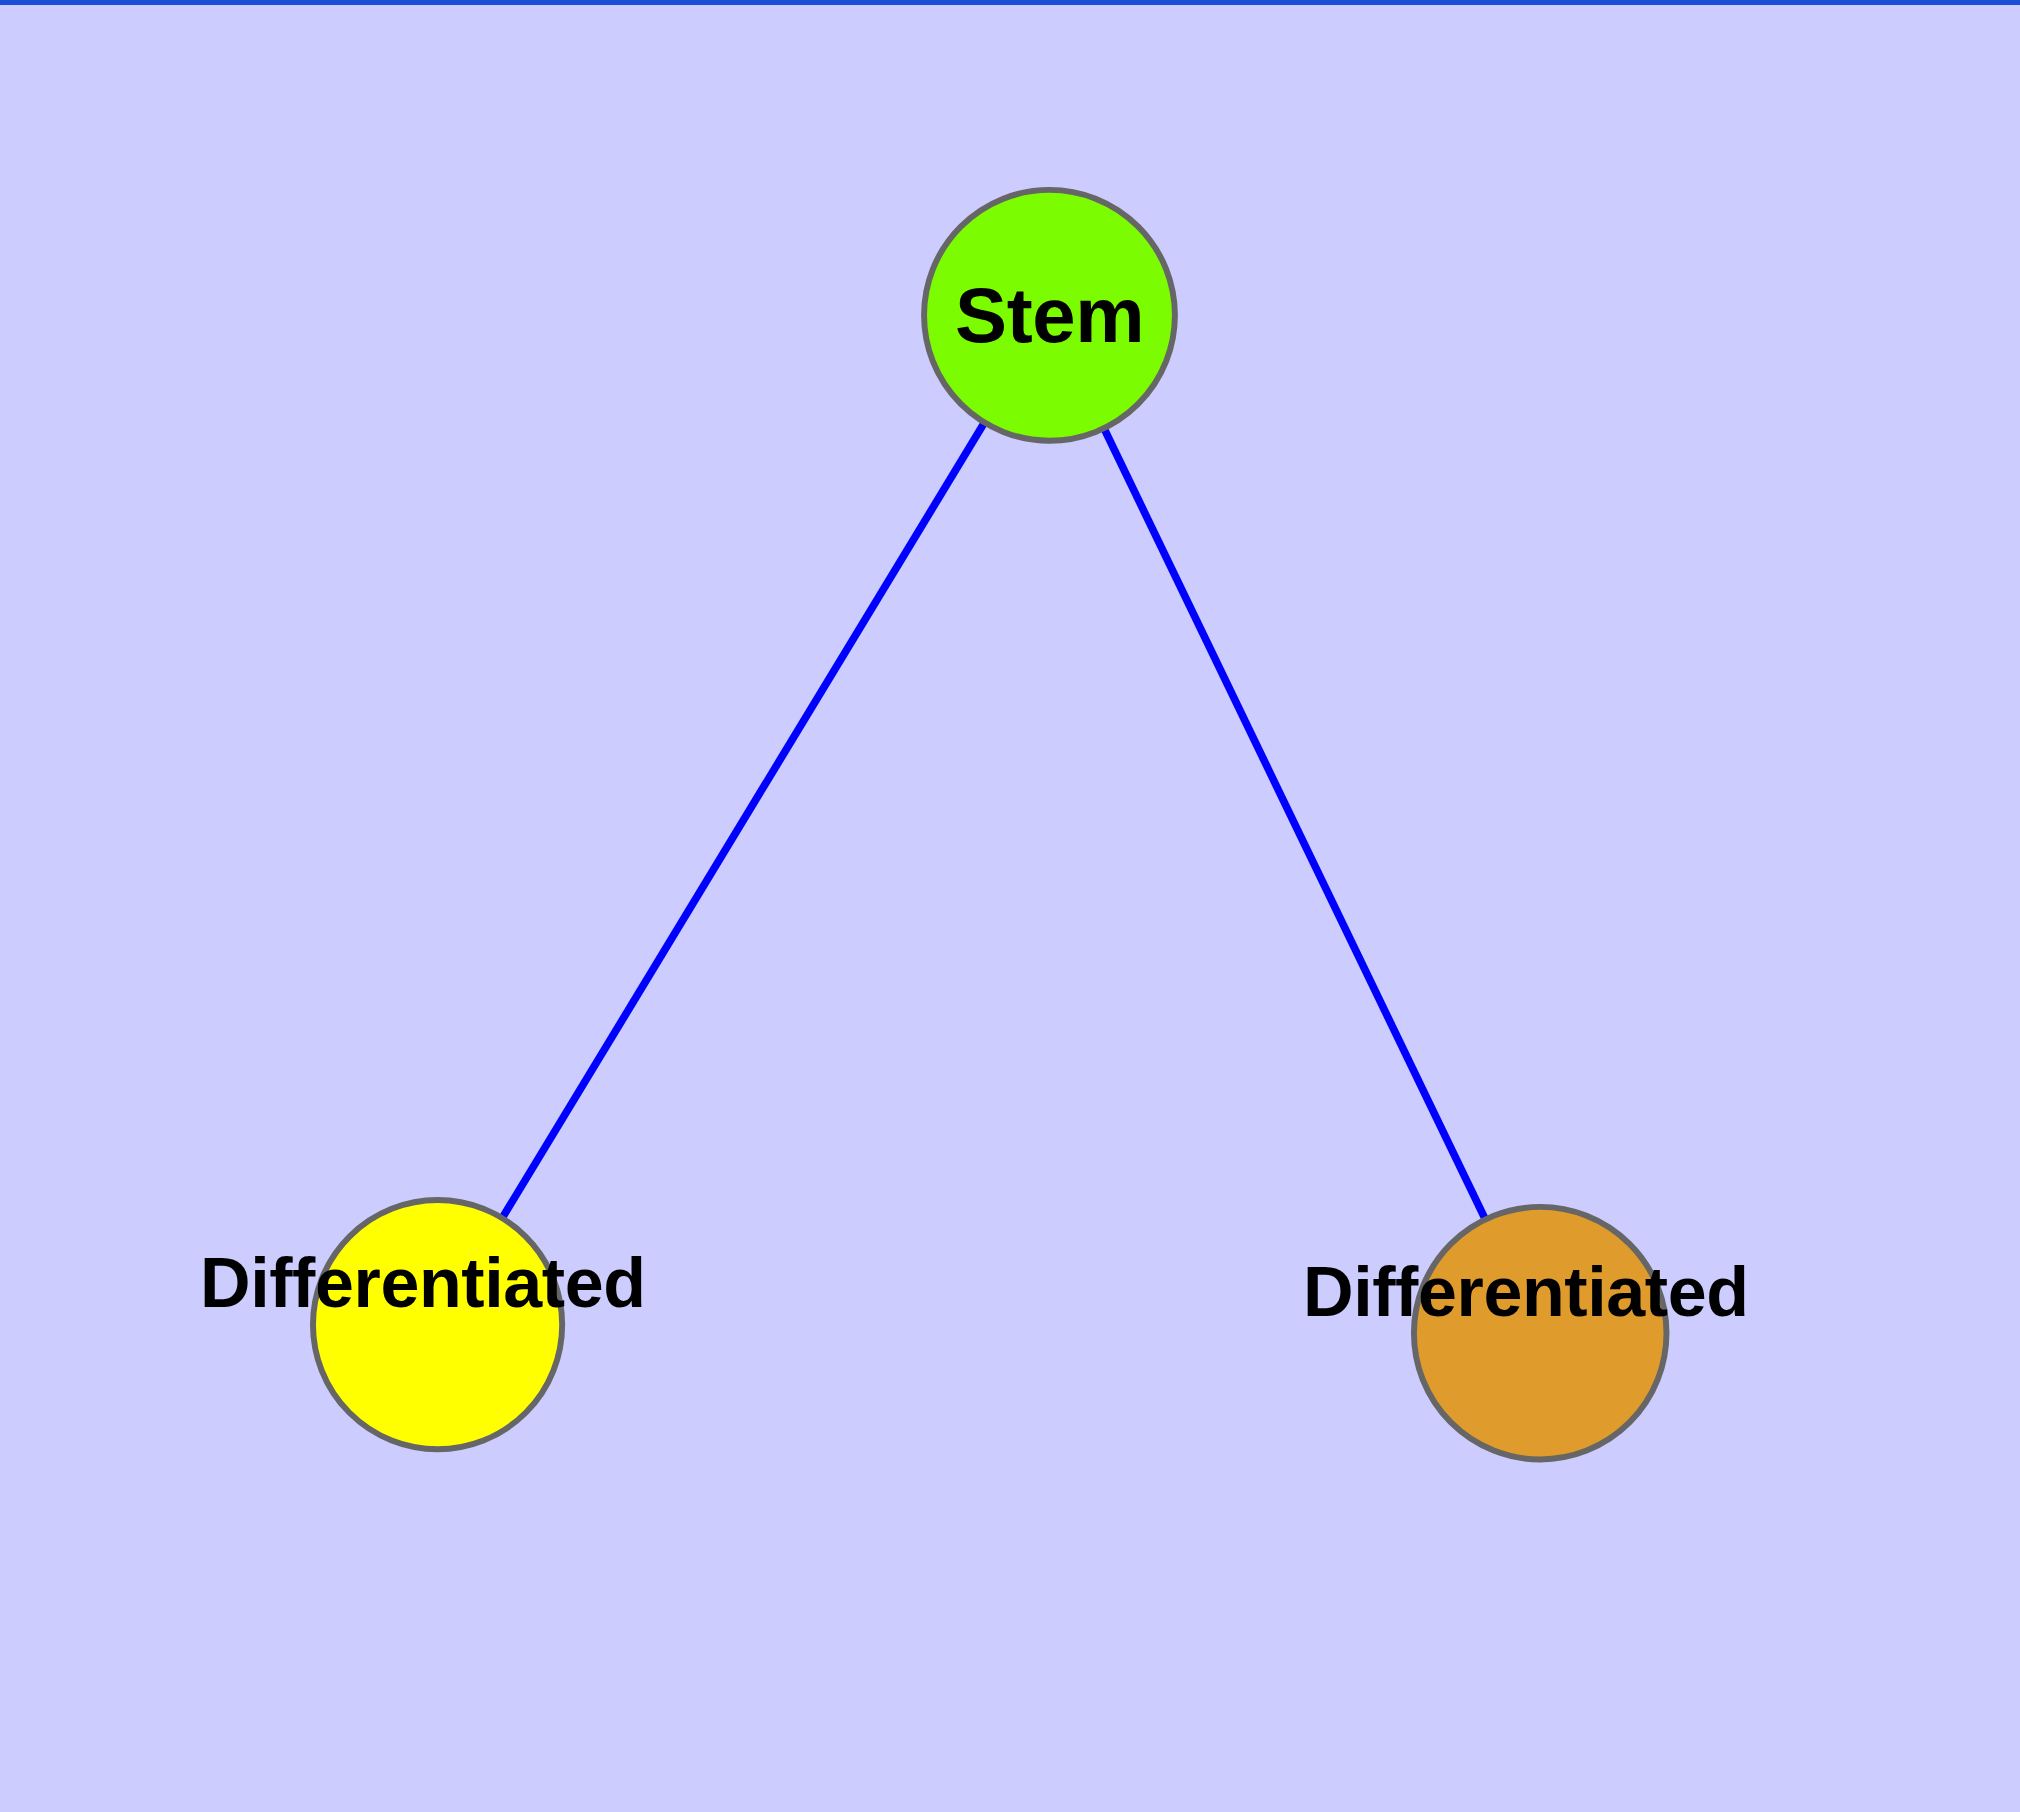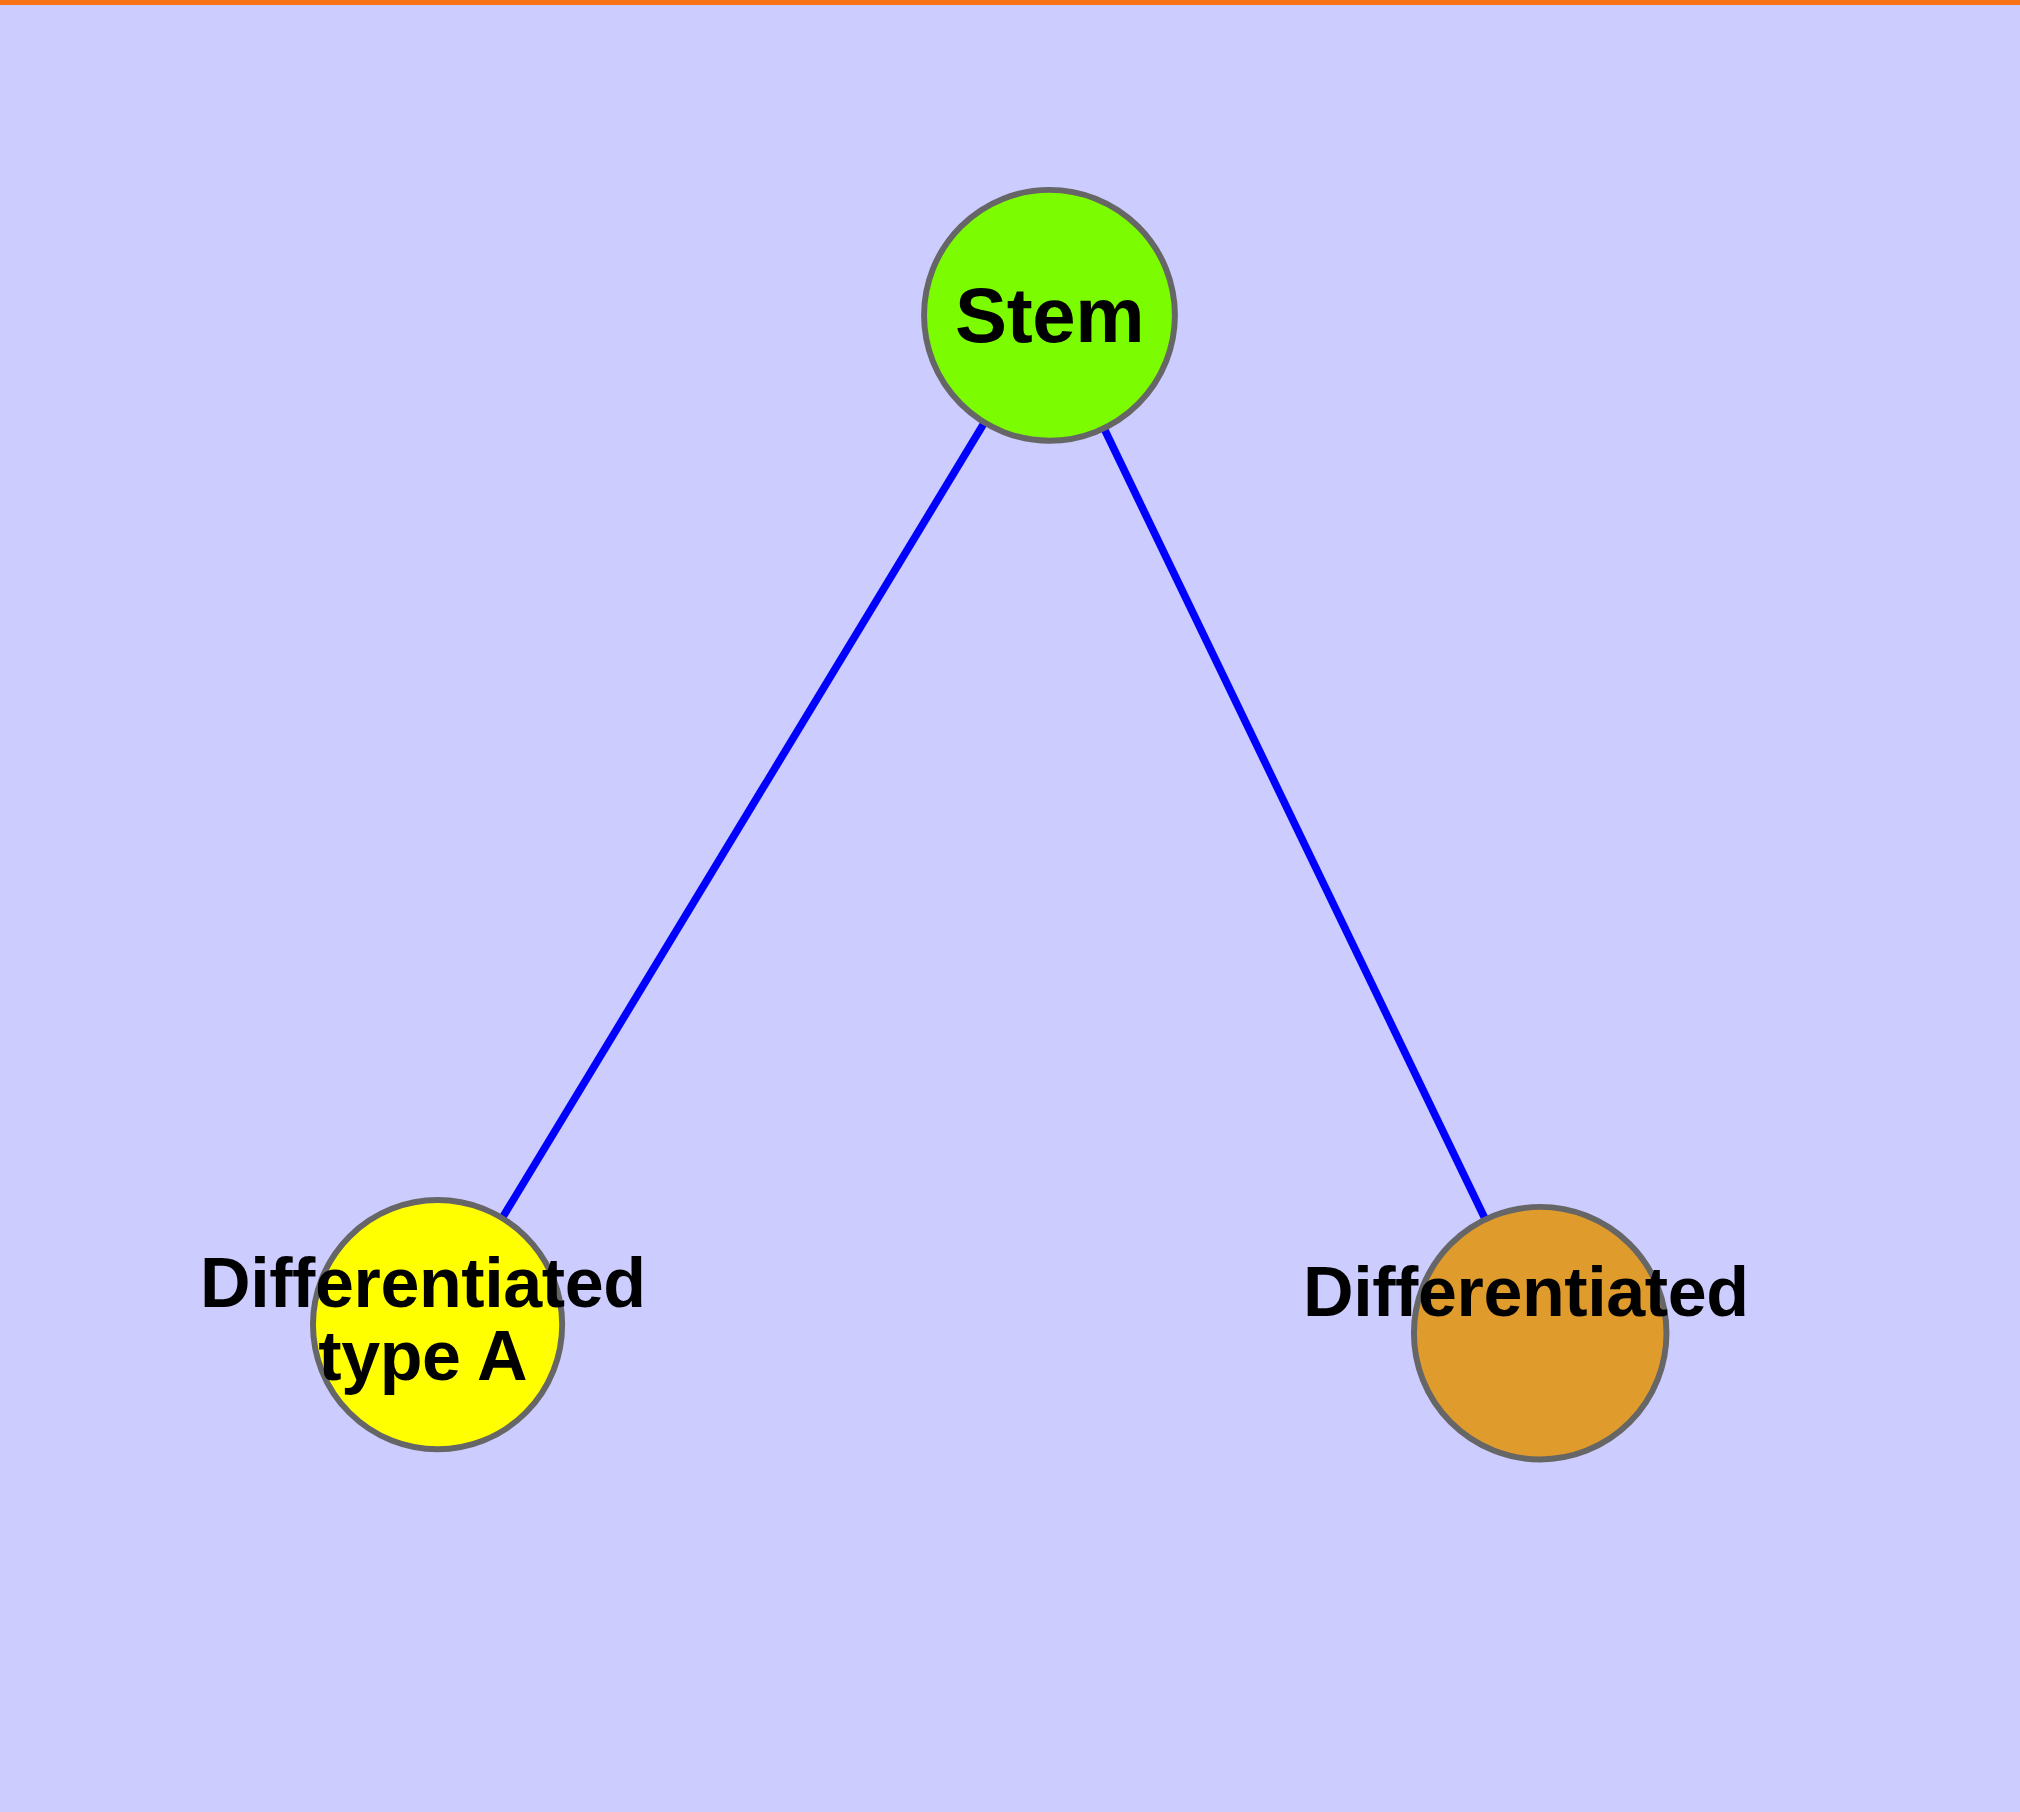--- a/index.html
+++ b/index.html
@@ -6,21 +6,21 @@
   html, body {
     margin: 0;
     padding: 0;
     background: #ffffff;
   }
   #canvas {
     position: relative;
     width: 2021px;
     height: 1812px;
     overflow: hidden;
-    background: #f97316;
+    background: #1d4ed8;
     font-family: "Liberation Sans", "DejaVu Sans", sans-serif;
   }
   #plot-bg {
     position: absolute;
     left: 0;
     top: 5.1px;
     width: 2021px;
     height: 1807px;
     background: #ccccff;
   }
@@ -62,18 +62,18 @@
       </g>
     <g id="nodes-layer">
         <circle cx="1238" cy="372" r="148" fill="#7cfc00" stroke="#666666" stroke-width="7"></circle>
         <circle cx="516" cy="1563" r="147" fill="#ffff00" stroke="#666666" stroke-width="7"></circle>
         <circle cx="1817" cy="1573" r="149" fill="#e09b2d" stroke="#666666" stroke-width="7"></circle>
       </g>
   </svg>
 
   <div id="labels-layer">
       <div class="node-label stem" style="left: 955px; top: 275px;"><span>Stem</span></div>
-      <div class="node-label leaf" style="left: 200px; top: 1247px;"><span>Differentiated</span><br><span>type A</span></div>
+      <div class="node-label leaf" style="left: 200px; top: 1247px;"><span>Differentiated</span><br></div>
       <div class="node-label leaf" style="left: 1303px; top: 1256px;"><span>Differentiated</span><br></div>
     </div>
 
 </div>
 
 
 </body></html>

